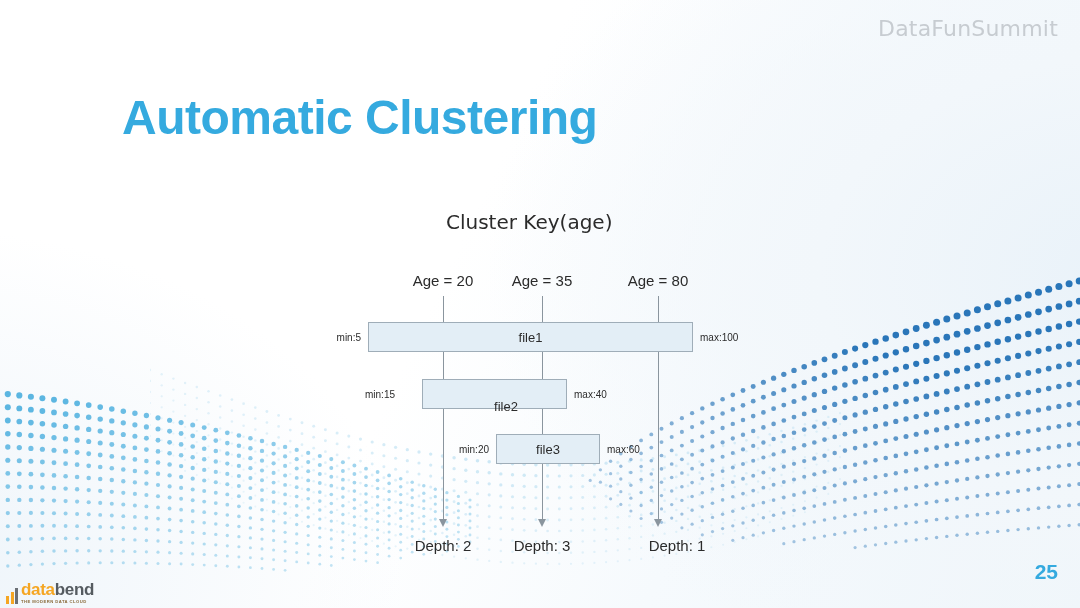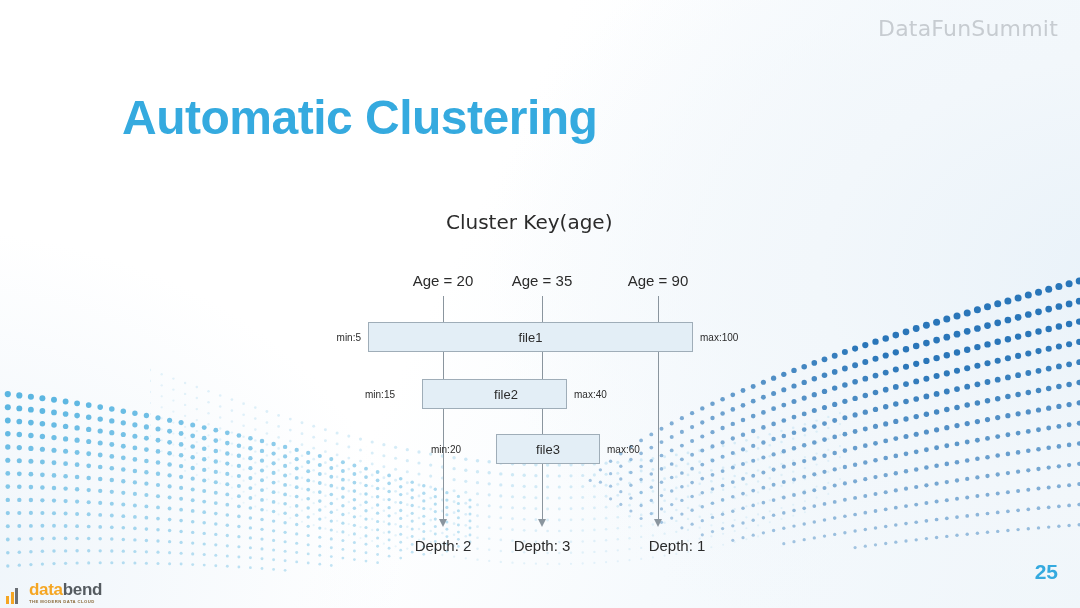--- a/index.html
+++ b/index.html
@@ -146,21 +146,21 @@
   }
   .minmax-label.left { transform: translate(-100%, -50%); }
 
   
   #databend-logo {
     position: absolute;
     left: 6px;
     bottom: 4px;
     display: flex;
     align-items: flex-end;
-    gap: 11px;
+    gap: 3px;
     justify-content: flex-end;
   }
   #logo-bars {
     display: flex;
     align-items: flex-end;
     gap: 1.5px;
     height: 16px;
   }
   #logo-bars i {
     display: block;
@@ -1980,35 +1980,35 @@
     <div id="cluster-key-label">Cluster Key(age)</div>
     <div id="diagram-dynamic">
         <div class="age-label" style="left: 443px;">Age = 20</div>
         <div class="guide-line" style="left: 443px;"></div>
         <div class="guide-arrow" style="left: 443px;"></div>
         <div class="depth-label" style="left: 443px;">Depth: 2</div>
         <div class="age-label" style="left: 542px;">Age = 35</div>
         <div class="guide-line" style="left: 542px;"></div>
         <div class="guide-arrow" style="left: 542px;"></div>
         <div class="depth-label" style="left: 542px;">Depth: 3</div>
-        <div class="age-label" style="left: 658px;">Age = 90</div>
+        <div class="age-label" style="left: 658px;">Age = 80</div>
         <div class="guide-line" style="left: 658px;"></div>
         <div class="guide-arrow" style="left: 658px;"></div>
         <div class="depth-label" style="left: 632px; margin-left: 45px;">Depth: 1</div>
         <div class="file-bar" style="left: 368px; width: 325px; top: 322px;"></div>
         <div class="file-bar-name" style="left: 530.5px; top: 337px;">file1</div>
         <div class="minmax-label left" style="left: 361px; top: 337px;">min:5</div>
         <div class="minmax-label" style="left: 700px; top: 337px;">max:100</div>
         <div class="file-bar" style="left: 422px; width: 145px; top: 379px;"></div>
-        <div class="file-bar-name" style="left: 494.5px; top: 394px; padding-left: 23px;">file2</div>
+        <div class="file-bar-name" style="left: 494.5px; top: 406px; padding-left: 23px;">file2</div>
         <div class="minmax-label left" style="left: 395px; top: 394px;">min:15</div>
         <div class="minmax-label" style="left: 574px; top: 394px;">max:40</div>
         <div class="file-bar" style="left: 496px; width: 104px; top: 434px;"></div>
         <div class="file-bar-name" style="left: 548px; top: 449px;">file3</div>
-        <div class="minmax-label left" style="left: 461px; top: 449px;">min:20</div>
+        <div class="minmax-label left" style="left: 489px; top: 449px;">min:20</div>
         <div class="minmax-label" style="left: 607px; top: 449px;">max:60</div>
       </div>
   </div>
 
   <div id="databend-logo">
     <div id="logo-bars">
         <i></i>
         <i></i>
         <i></i>
       </div>

